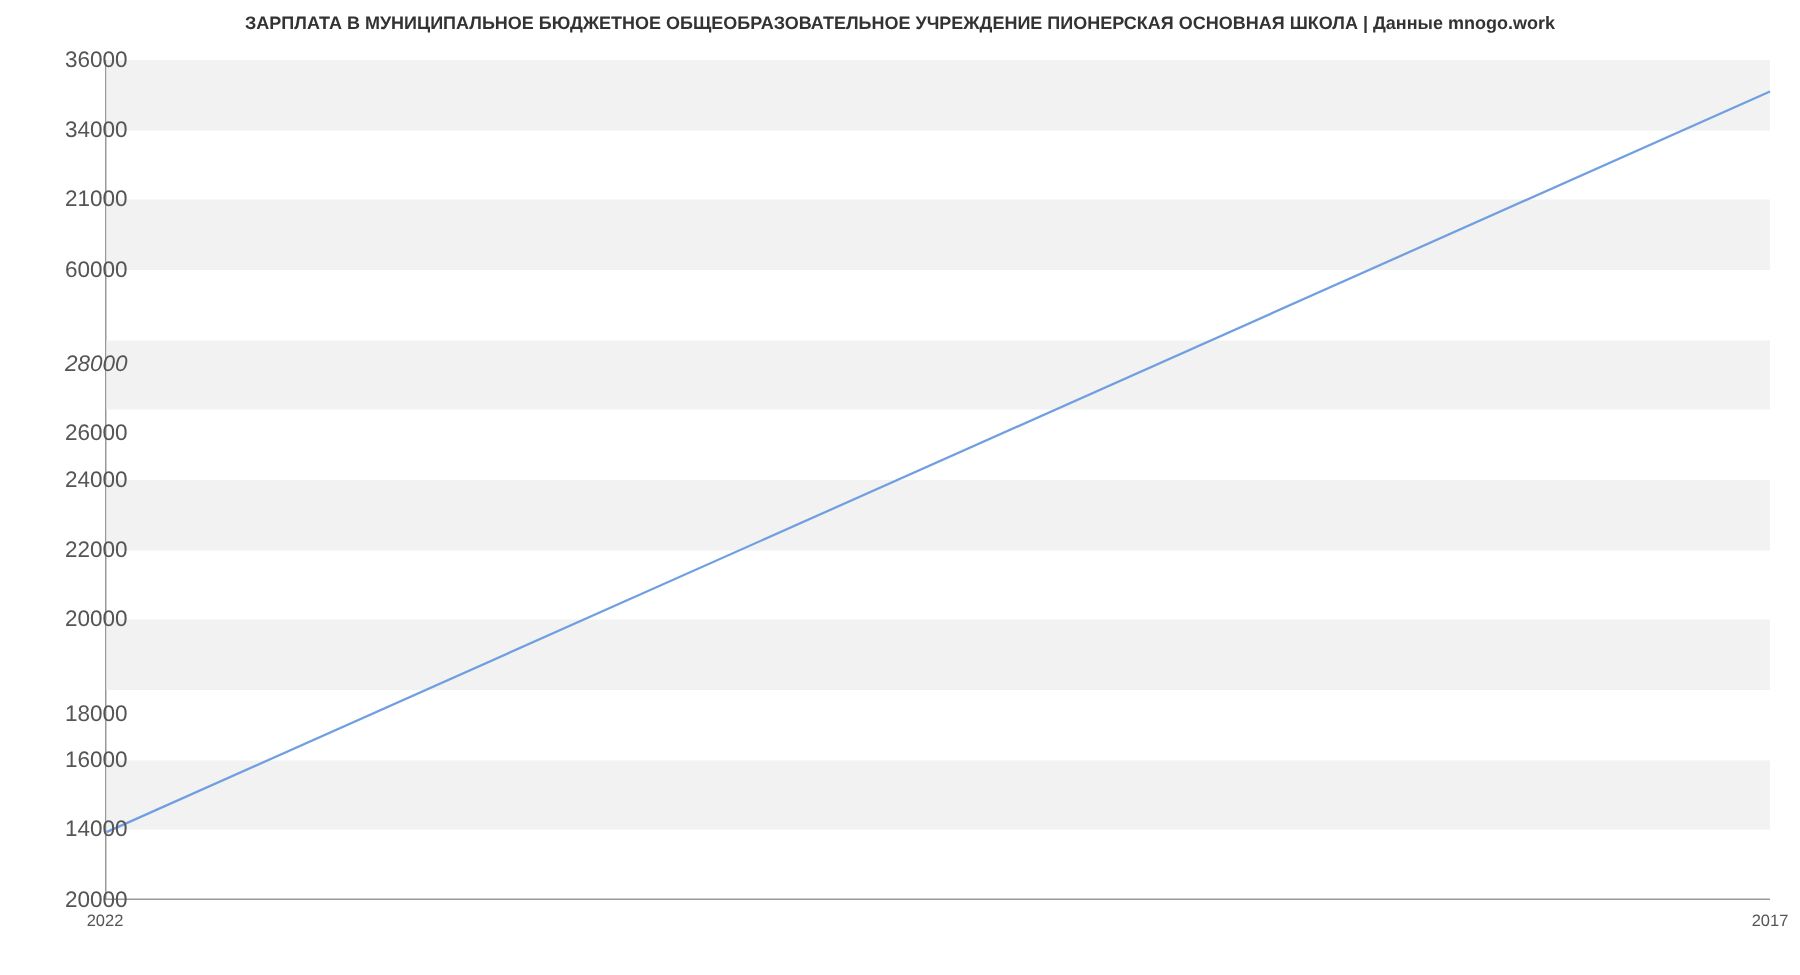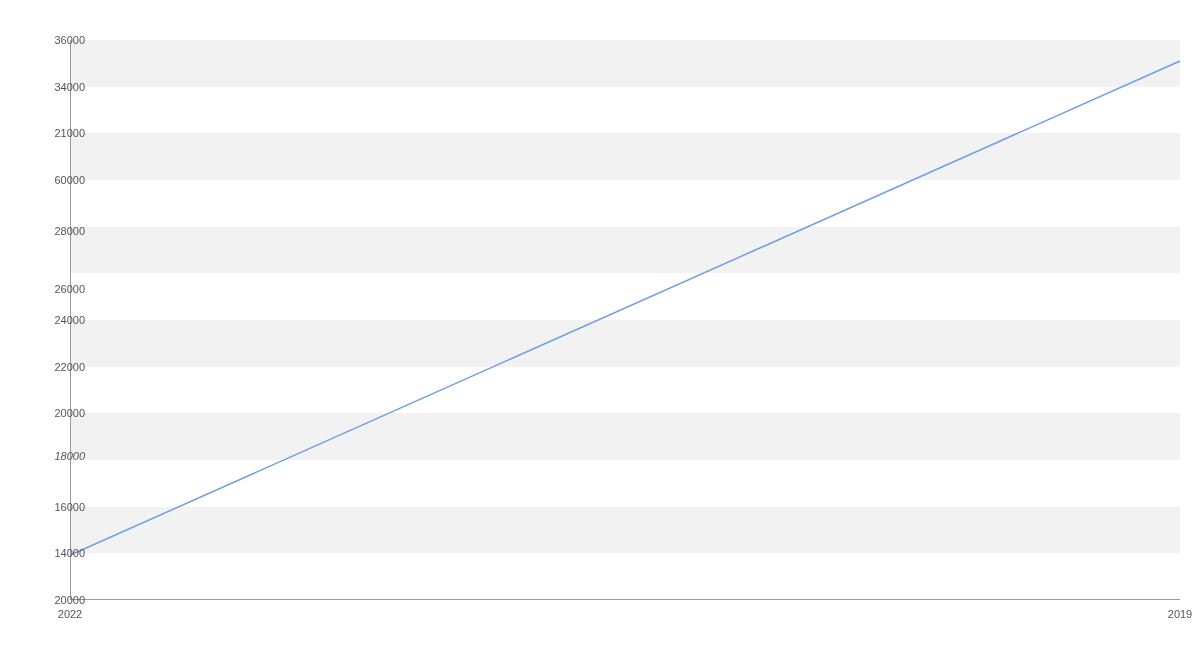--- a/index.html
+++ b/index.html
@@ -37,21 +37,21 @@
     position: absolute;
     left: 0;
     width: 100%;
     background: #f2f2f2;
   }
   .y-tick {
     position: absolute;
     right: 1115px;
     width: 50px;
     text-align: right;
-    font-size: 11px;
+    font-size: 15px;
     color: #555;
     transform: translateY(-50%);
   }
   .x-tick {
     position: absolute;
     bottom: 30px;
     font-size: 11px;
     color: #555;
     transform: translateX(-50%);
   }
@@ -61,40 +61,41 @@
     top: 0;
     width: 100%;
     height: 100%;
     overflow: visible;
   }
 </style>
 </head>
 <body>
 
 <div class="chart-wrap">
+  <div class="title">ЗАРПЛАТА В МУНИЦИПАЛЬНОЕ БЮДЖЕТНОЕ ОБЩЕОБРАЗОВАТЕЛЬНОЕ УЧРЕЖДЕНИЕ ПИОНЕРСКАЯ ОСНОВНАЯ ШКОЛА | Данные mnogo.work</div>
 
   <div class="plot">
       <div class="grid-band" style="top: 0px; height: 46.6667px;"></div>
       <div class="grid-band" style="top: 93.3333px; height: 46.6667px;"></div>
       <div class="grid-band" style="top: 186.667px; height: 46.6667px;"></div>
       <div class="grid-band" style="top: 280px; height: 46.6667px;"></div>
       <div class="grid-band" style="top: 373.333px; height: 46.6667px;"></div>
       <div class="grid-band" style="top: 466.667px; height: 46.6667px;"></div>
     <svg class="line-layer" viewBox="0 0 1110 560" preserveAspectRatio="none">
       <polyline id="series-line" fill="none" stroke-width="1.5" points="0,515.6666666666666 1110,21" stroke="#6f9fe0"></polyline>
     </svg>
   </div>
 <div class="y-tick" style="top: 600px;">20000</div>
     <div class="y-tick" style="top: 553.333px;">14000</div>
     <div class="y-tick" style="top: 506.667px;">16000</div>
-    <div class="y-tick" style="top: 456px; font-style: italic;">18000</div>
+    <div class="y-tick" style="top: 476px;">18000</div>
     <div class="y-tick" style="top: 413.333px;">20000</div>
     <div class="y-tick" style="top: 366.667px;">22000</div>
     <div class="y-tick" style="top: 320px;">24000</div>
     <div class="y-tick" style="top: 273.333px; margin-top: 16px;">26000</div>
-    <div class="y-tick" style="top: 231px;">28000</div>
+    <div class="y-tick" style="top: 243px; font-style: italic;">28000</div>
     <div class="y-tick" style="top: 180px;">60000</div>
     <div class="y-tick" style="top: 133.333px;">21000</div>
     <div class="y-tick" style="top: 86.6667px;">34000</div>
     <div class="y-tick" style="top: 40px;">36000</div>
     <div class="x-tick" style="left: 70px;">2022</div>
-    <div class="x-tick" style="left: 1180px;">2019</div>
+    <div class="x-tick" style="left: 1180px;">2017</div>
   </div>
 
 </body></html>

